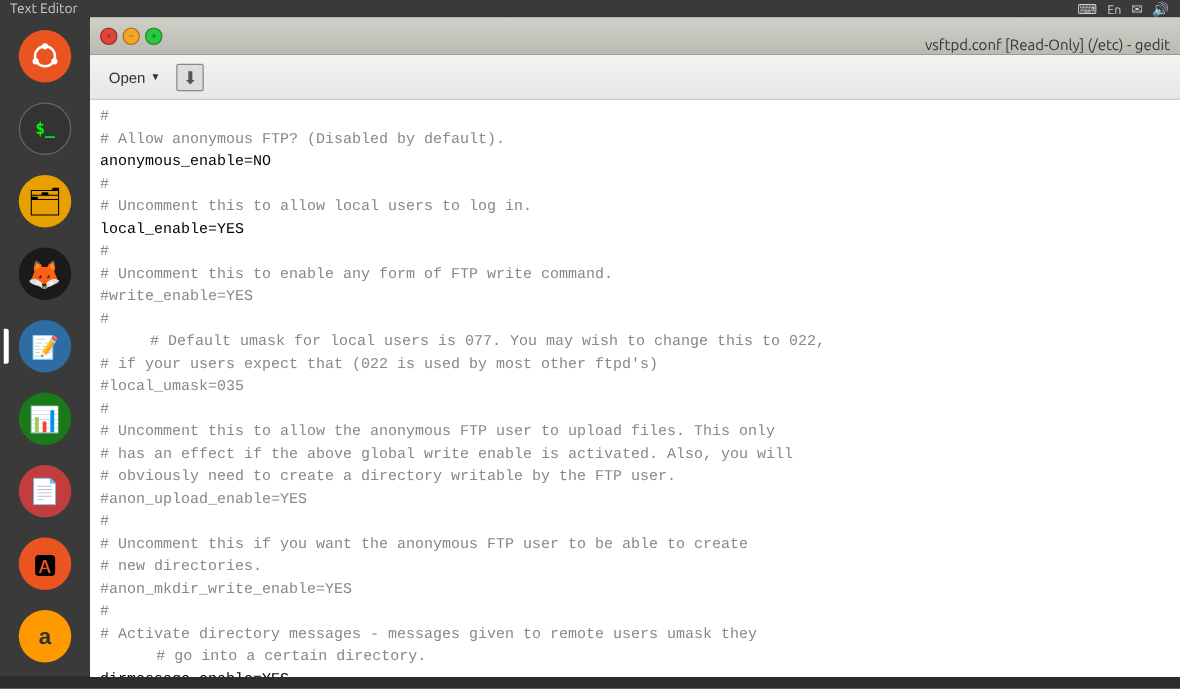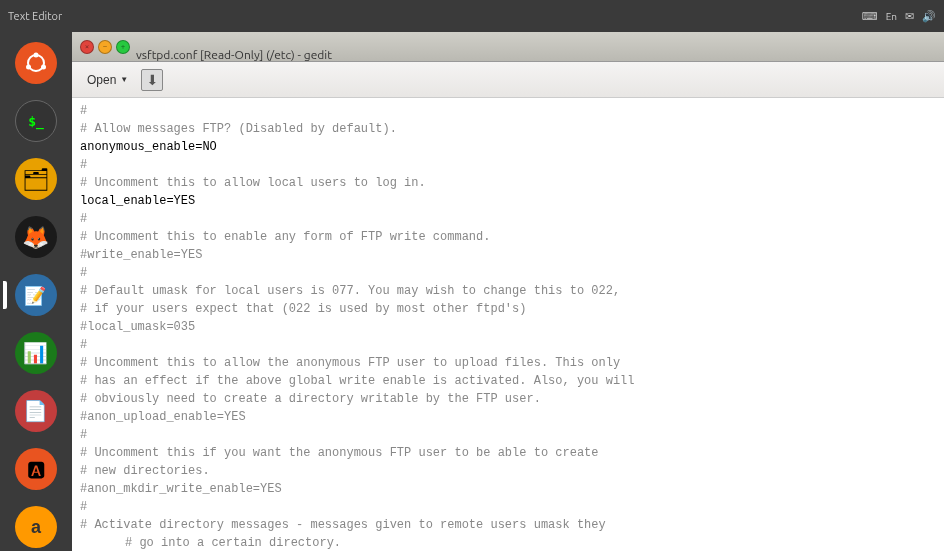--- a/index.html
+++ b/index.html
@@ -1,20 +1,20 @@
 <!DOCTYPE html>
 <html><head>
   <meta charset="utf-8">
   <style>
     * { margin: 0; padding: 0; box-sizing: border-box; }
     body { width: 944px; height: 551px; overflow: hidden; font-family: Ubuntu, sans-serif; background: #2c2c2c; }
 
     
     .system-bar {
-      height: 32px;
+      height: 14px;
       background: #3a3a3a;
       display: flex;
       align-items: center;
       justify-content: space-between;
       padding: 0 8px;
       color: #ccc;
       font-size: 11px;
     }
     .system-bar-left { display: flex; align-items: center; gap: 6px; }
     .system-bar-right { display: flex; align-items: center; gap: 8px; }
@@ -97,21 +97,21 @@
       border: 1px solid rgba(0,0,0,0.3);
       cursor: pointer;
       display: flex; align-items: center; justify-content: center;
       font-size: 8px; color: rgba(0,0,0,0.5);
     }
     .win-btn-close { background: #e0443c; }
     .win-btn-min { background: #f6a623; }
     .win-btn-max { background: #27c93f; }
     .window-title {
       flex: 1;
-      text-align: left;
+      text-align: right;
       font-size: 12px;
       color: #333;
       font-weight: normal;
       margin-top: 15px;
     }
 
     
     .toolbar {
       height: 36px;
       background: linear-gradient(to bottom, #f5f4f3, #e8e6e4);
@@ -242,30 +242,30 @@
 
     <div class="toolbar">
       <button class="toolbar-btn">
         <span>Open</span>
         <span class="chevron">▼</span>
       </button>
       <div class="toolbar-save-icon" style="font-size:14px; color:#555;">⬇</div>
     </div>
 
     <div class="editor-content" id="editor-content-area"><span style="color:#888;">#</span>
-<span style="color:#888;"># Allow messages FTP? (Disabled by default).</span>
+<span style="color:#888;"># Allow anonymous FTP? (Disabled by default).</span>
 <span style="color:#000;">anonymous_enable=NO</span>
 <span style="color:#888;">#</span>
 <span style="color:#888;"># Uncomment this to allow local users to log in.</span>
 <span style="color:#000;">local_enable=YES</span>
 <span style="color:#888;">#</span>
 <span style="color:#888;"># Uncomment this to enable any form of FTP write command.</span>
 <span style="color:#888;text-align:center;">#write_enable=YES</span>
 <span style="color:#888;">#</span>
-<span style="color:#888;"># Default umask for local users is 077. You may wish to change this to 022,</span>
+<span style="color:#888;margin-left:40px;"># Default umask for local users is 077. You may wish to change this to 022,</span>
 <span style="color:#888;"># if your users expect that (022 is used by most other ftpd's)</span>
 <span style="color:#888;">#local_umask=035</span>
 <span style="color:#888;">#</span>
 <span style="color:#888;"># Uncomment this to allow the anonymous FTP user to upload files. This only</span>
 <span style="color:#888;"># has an effect if the above global write enable is activated. Also, you will</span>
 <span style="color:#888;"># obviously need to create a directory writable by the FTP user.</span>
 <span style="color:#888;margin-top:30px;">#anon_upload_enable=YES</span>
 <span style="color:#888;">#</span>
 <span style="color:#888;"># Uncomment this if you want the anonymous FTP user to be able to create</span>
 <span style="color:#888;"># new directories.</span>

